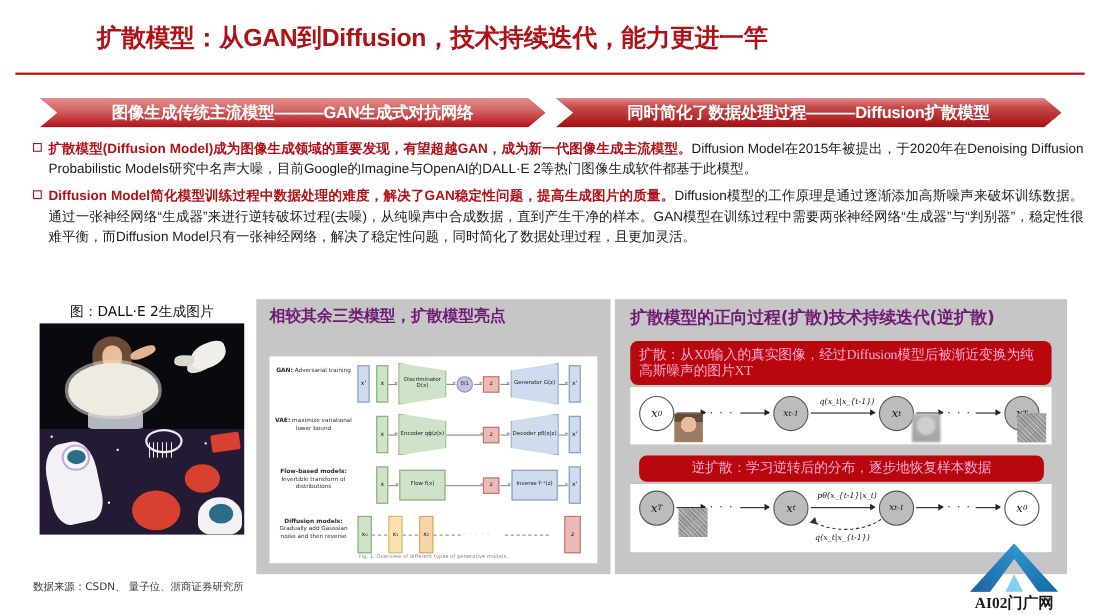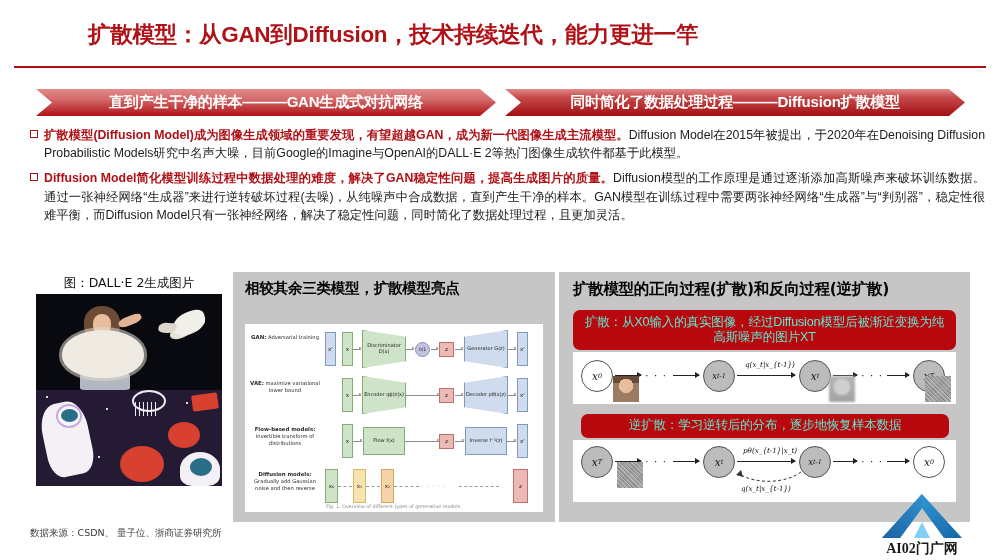--- a/index.html
+++ b/index.html
@@ -129,21 +129,21 @@
     position:absolute;right:2px;bottom:0;width:40px;height:34px;background:#f3f1f6;
     border-radius:50% 50% 30% 30%;
   }
   #pic-imagine .visor2{
     position:absolute;right:10px;bottom:10px;width:22px;height:18px;background:#2a6d86;border-radius:50%;
   }
   #pic-imagine .stars i{position:absolute;width:1.6px;height:1.6px;background:#fff;border-radius:50%;}
 
   
   .panel-head{
-    font-weight:bold;color:#000000;font-family:"DejaVu Sans",sans-serif;
+    font-weight:bold;color:#701a75;font-family:"DejaVu Sans",sans-serif;
   }
   #mid-head{font-size:14.5px;line-height:1.26;padding:7px 0 0 12px;letter-spacing:-0.2px;}
   #right-head{font-size:15.5px;line-height:1.2;padding:8px 0 0 14px;letter-spacing:-0.3px;}
 
   
   #fig-gen{
     position:absolute;left:12px;top:52px;width:298px;height:188px;background:#fff;
     font-family:"DejaVu Sans",sans-serif;
   }
   .row{position:absolute;left:0;width:298px;height:40px;}
@@ -167,24 +167,24 @@
   .arr{position:absolute;height:0.7px;background:#8d8d8d;}
   .arr:after{content:"";position:absolute;right:-1px;top:-1.6px;
     border-left:3px solid #8d8d8d;border-top:1.9px solid transparent;border-bottom:1.9px solid transparent;}
   .dash{position:absolute;height:0;border-top:0.7px dashed #9b9b9b;}
   .dots{position:absolute;font-size:5.5px;color:#8d8d8d;letter-spacing:1px;}
   #fig-cap{position:absolute;left:0;bottom:3px;width:298px;text-align:center;
            font-size:4.8px;color:#8a8a8a;}
 
   
   .red-cap{
-    position:absolute;background:#b8070d;color:#5eead4;border-radius:7px;
-    display:flex;align-items:center;justify-content:center;text-align:center;
+    position:absolute;background:#b8070d;color:#f9a8d4;border-radius:7px;
+    display:flex;align-items:center;justify-content:center;
     font-size:12.6px;line-height:1.22;font-weight:normal;
-    font-family:Liberation Sans, sans-serif;letter-spacing:-0.2px;
+    font-family:Liberation Serif, serif;letter-spacing:-0.2px;
   }
   #cap-fwd{left:14px;top:38px;width:383px;height:40px;padding:0 8px;box-sizing:border-box;}
   #cap-rev{left:22px;top:142px;width:368px;height:24px;}
   #chain-fwd{position:absolute;left:14px;top:80px;width:383px;height:52px;background:#fff;}
   #chain-rev{position:absolute;left:14px;top:168px;width:383px;height:62px;background:#fff;}
 
   .node{
     position:absolute;width:30px;height:30px;border-radius:50%;
     border:1px solid #555;display:flex;align-items:center;justify-content:center;
     font-family:"DejaVu Serif",serif;font-size:10.5px;font-style:italic;color:#111;
@@ -223,21 +223,21 @@
 </style>
 </head>
 <body>
 
 <div id="header">
   <div id="title-text">扩散模型：从GAN到Diffusion，技术持续迭代，能力更进一竿</div>
   <div id="header-rule"></div>
 
 </div>
 
-<div class="banner" id="banner-left">直到产生干净的样本———GAN生成式对抗网络</div>
+<div class="banner" id="banner-left">图像生成传统主流模型———GAN生成式对抗网络</div>
 <div class="banner" id="banner-right">同时简化了数据处理过程———Diffusion扩散模型</div>
 
 <div id="bullets">
 
   <div class="bullet">
     <span class="bullet-sq"></span>
     <div class="bullet-body">
       <span class="hl">扩散模型(Diffusion Model)成为图像生成领域的重要发现，有望超越GAN，成为新一代图像生成主流模型。</span><span>Diffusion Model在2015年被提出，于2020年在Denoising Diffusion Probabilistic Models研究中名声大噪，目前Google的Imagine与OpenAI的DALL·E 2等热门图像生成软件都基于此模型。</span>
     </div>
   </div>
@@ -355,21 +355,21 @@
         <div class="dots" style="left:176px;top:16px">· · · · ·</div>
         <div class="dash" style="left:214px;top:19px;width:40px"></div>
         <div class="bx red" style="left:268px;top:2px;width:15px;height:34px">z</div>
       </div>
 
       <div id="fig-cap">Fig. 1. Overview of different types of generative models.</div>
     </div>
   </div>
 
   <div class="panel" id="panel-right">
-    <div class="panel-head" id="right-head">扩散模型的正向过程(扩散)和反向过程(逆扩散)</div>
+    <div class="panel-head" id="right-head">扩散模型的正向过程(扩散)技术持续迭代(逆扩散)</div>
 
     <div class="red-cap" id="cap-fwd">扩散：从X0输入的真实图像，经过Diffusion模型后被渐近变换为纯高斯噪声的图片XT</div>
 
     <div id="chain-fwd">
       <div class="node white" style="left:8px;top:8px">x<sub>0</sub></div>
       <div class="ar2" style="left:42px;top:23px;width:26px"></div>
       <div class="elips" style="left:72px;top:17px">· · ·</div>
       <div class="ar2" style="left:100px;top:23px;width:26px"></div>
       <div class="node gray" style="left:130px;top:8px;font-size:8.5px">x<sub>t-1</sub></div>
       <div class="ar2" style="left:164px;top:23px;width:58px"></div>

